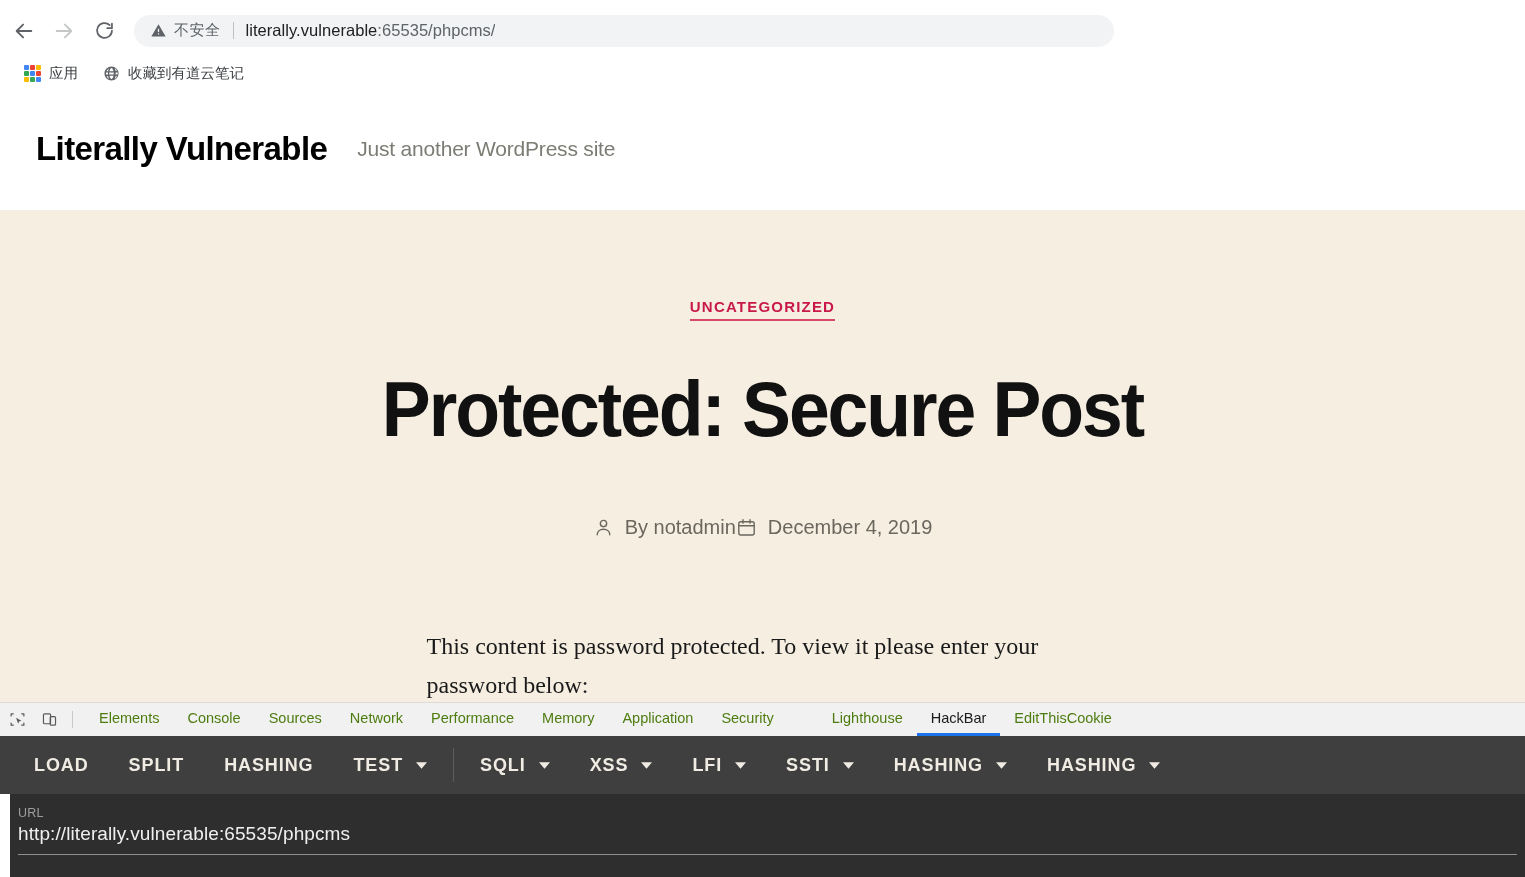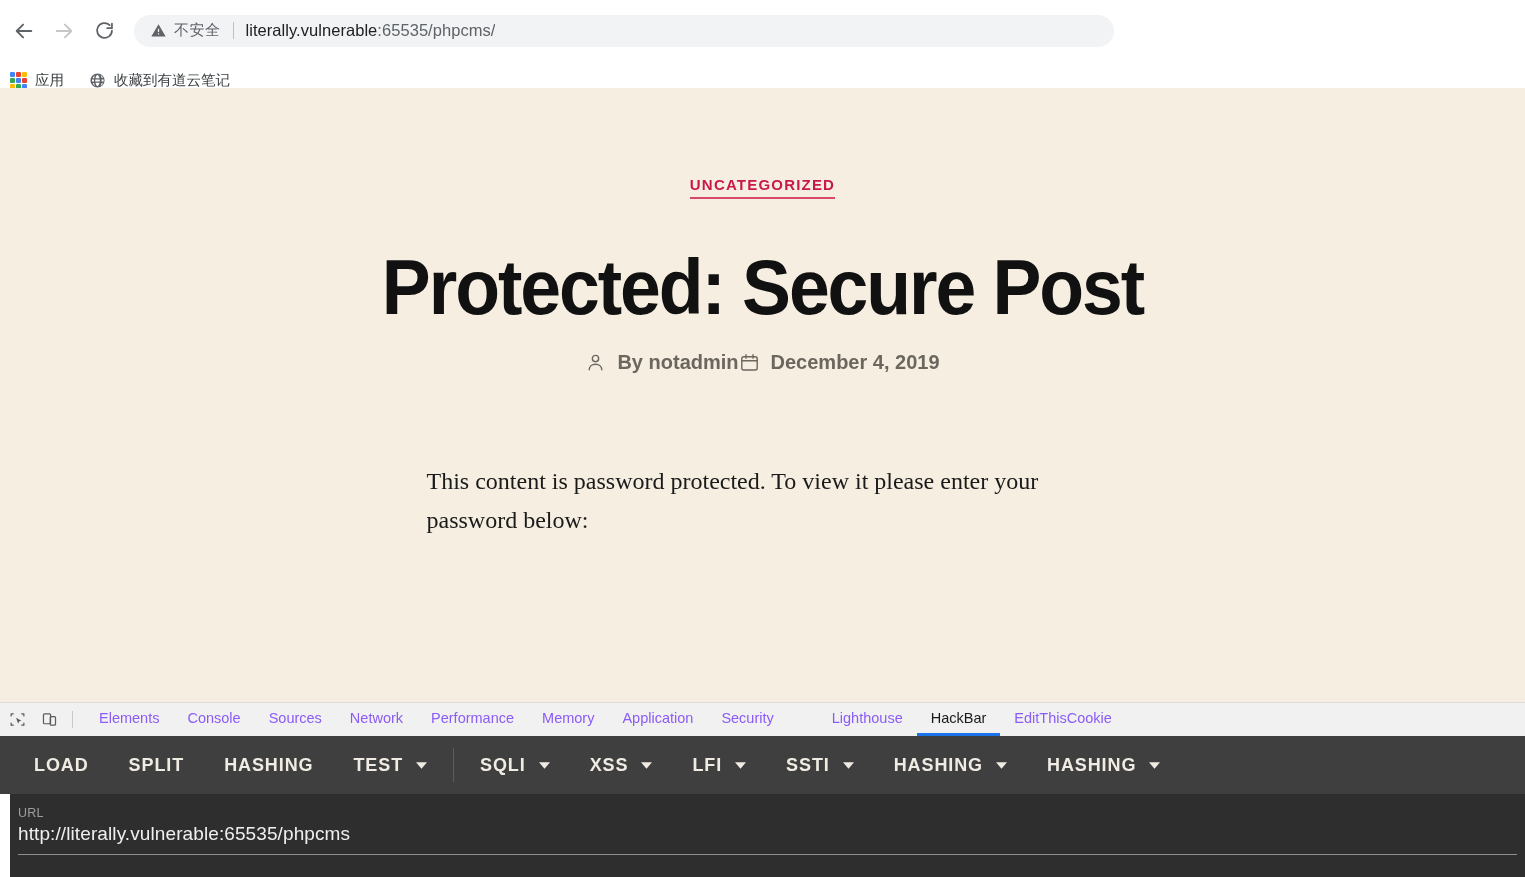--- a/index.html
+++ b/index.html
@@ -41,21 +41,21 @@
   #omnibox-divider {
     width: 1px; height: 17px; background: #bdc1c6; margin: 0 12px;
   }
   #url-text {
     font-size: 16.5px; color: #202124; letter-spacing: .05px;
     white-space: nowrap; overflow: hidden;
   }
   #url-text .dim { color: #5f6368; }
 
   #bookmarks-row {
-    height: 42px; display: flex; align-items: flex-end; padding-left: 2px;
+    height: 42px; display: flex; align-items: center; padding-left: 16px;
     border-bottom: 1px solid #dadce0;
   }
   .bookmark {
     display: flex; align-items: center; gap: 8px;
     padding: 4px 8px; border-radius: 4px; cursor: pointer;
     font-size: 14.5px; color: #3c4043;
   }
   .bookmark + .bookmark { margin-left: 9px; }
   #apps-grid {
     width: 17px; height: 17px;
@@ -90,23 +90,23 @@
     padding-bottom: 4px; cursor: pointer;
   }
   #post-title {
     margin-top: 48px;
     font-size: 78px; line-height: 1.04; font-weight: 700;
     letter-spacing: -2.2px; color: #111111;
     font-family: "Liberation Sans Narrow", "Liberation Sans", sans-serif;
     transform: scaleX(.94); transform-origin: center;
   }
   #post-meta {
-    margin-top: 23px;
+    margin-top: 66px;
     display: flex; justify-content: center; align-items: center; 
-    font-size: 20px; color: #6b675f; font-weight: bold;
+    font-size: 20px; color: #6b675f;
   }
   .meta-item { display: flex; align-items: center; gap: 11px; }
   .meta-icon { display: flex; color: #6b675f; }
 
   #post-body {
     margin-top: 88px; width: 672px; margin-left: auto; margin-right: auto;
     font-family: "Liberation Serif", serif;
     font-size: 24px; line-height: 1.62; color: #1a1a1a;
     text-align: left;
   }
@@ -123,21 +123,21 @@
   }
   #dt-icons { display: flex; align-items: center; gap: 6px; padding: 0 8px 0 4px; }
   .dt-icon-btn {
     width: 26px; height: 26px; display: flex; align-items: center; justify-content: center;
     cursor: pointer; color: #5a5a5a;
   }
   #dt-icon-sep { width: 1px; height: 17px; background: #c9c9c9; margin: 0 4px; align-self: center; }
   #dt-tabs { display: flex; align-items: stretch; }
   .dt-tab {
     display: flex; align-items: center; padding: 0 14px;
-    font-size: 14.5px; color: #8b5cf6; cursor: pointer;
+    font-size: 14.5px; color: #4d7c0f; cursor: pointer;
     border-bottom: 3px solid transparent;
     white-space: nowrap;
   }
   .dt-tab.active { color: #1a1a1a; border-bottom-color: #1a73e8; }
   .dt-tab-gap { width: 30px; }
 
   
   #hackbar-toolbar {
     height: 58px; background: #3f3f3f;
     display: flex; align-items: center; padding-left: 14px;
@@ -223,20 +223,24 @@
           <path d="M12 2a10 10 0 1 0 0 20 10 10 0 0 0 0-20zm0 2.2c1.2 0 2.3 1.9 2.8 4.6H9.2C9.7 6.1 10.8 4.2 12 4.2zM6.1 7.2a8 8 0 0 1 2.2-2.3 12 12 0 0 0-1 3.9H5.1a7.9 7.9 0 0 1 1-1.6zM4.3 10.7h2.8a19 19 0 0 0 0 2.6H4.3a7.9 7.9 0 0 1 0-2.6zm.8 5.1h2.2c.2 1.4.5 2.7 1 3.9a8 8 0 0 1-3.2-3.9zm6.9 4c-1.2 0-2.3-1.9-2.8-4.6h5.6c-.5 2.7-1.6 4.6-2.8 4.6zm3.1-6.5H8.9a17 17 0 0 1 0-2.6h6.2a17 17 0 0 1 0 2.6zm1.5 6.4c.5-1.2.8-2.5 1-3.9h2.2a8 8 0 0 1-3.2 3.9zm1.2-6.4a19 19 0 0 0 0-2.6h2.8a7.9 7.9 0 0 1 0 2.6h-2.8zm-.2-5.1a12 12 0 0 0-1-3.9 8 8 0 0 1 3.2 3.9h-2.2z"></path>
         </svg>
       </span>
       <span>收藏到有道云笔记</span>
     </div>
   </div>
 </div>
 
 <div id="page-viewport">
 
+  <div id="site-header">
+    <div id="site-title">Literally Vulnerable</div>
+    <div id="site-tagline">Just another WordPress site</div>
+  </div>
 
   <div id="post-area">
     <div><span id="post-category">UNCATEGORIZED</span></div>
 
     <h1 id="post-title">Protected: Secure Post</h1>
 
     <div id="post-meta">
       <div class="meta-item">
         <span class="meta-icon">
           <svg width="21" height="21" viewBox="0 0 24 24" fill="none" stroke="currentColor" stroke-width="1.6" stroke-linecap="round" stroke-linejoin="round">

